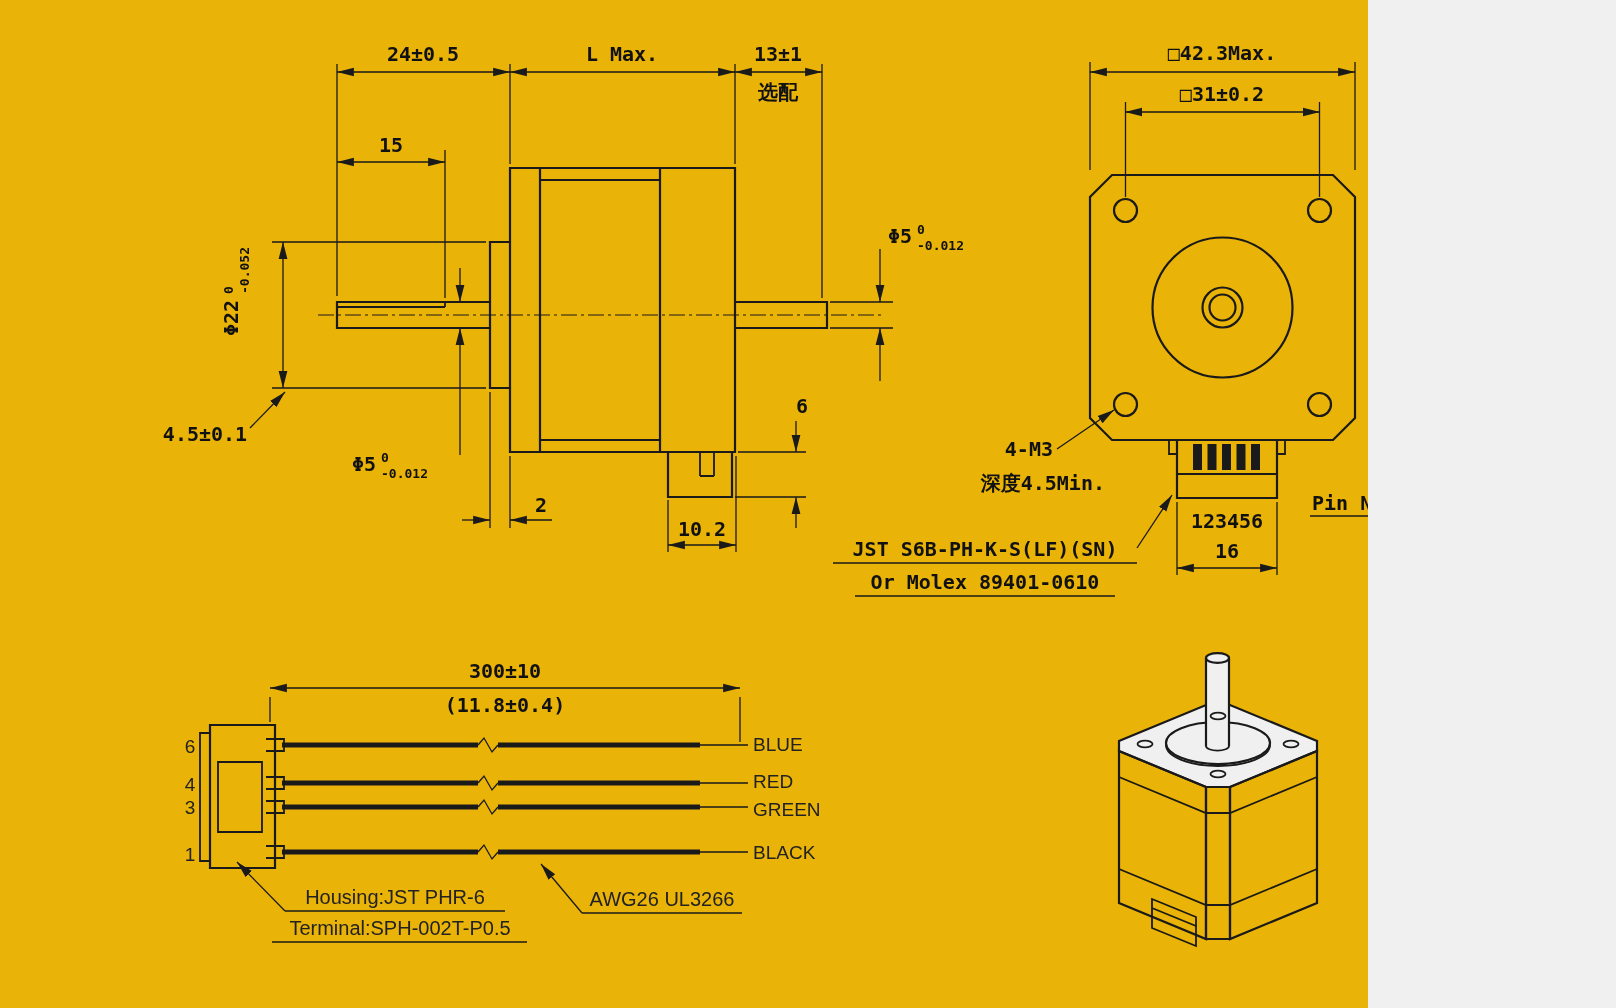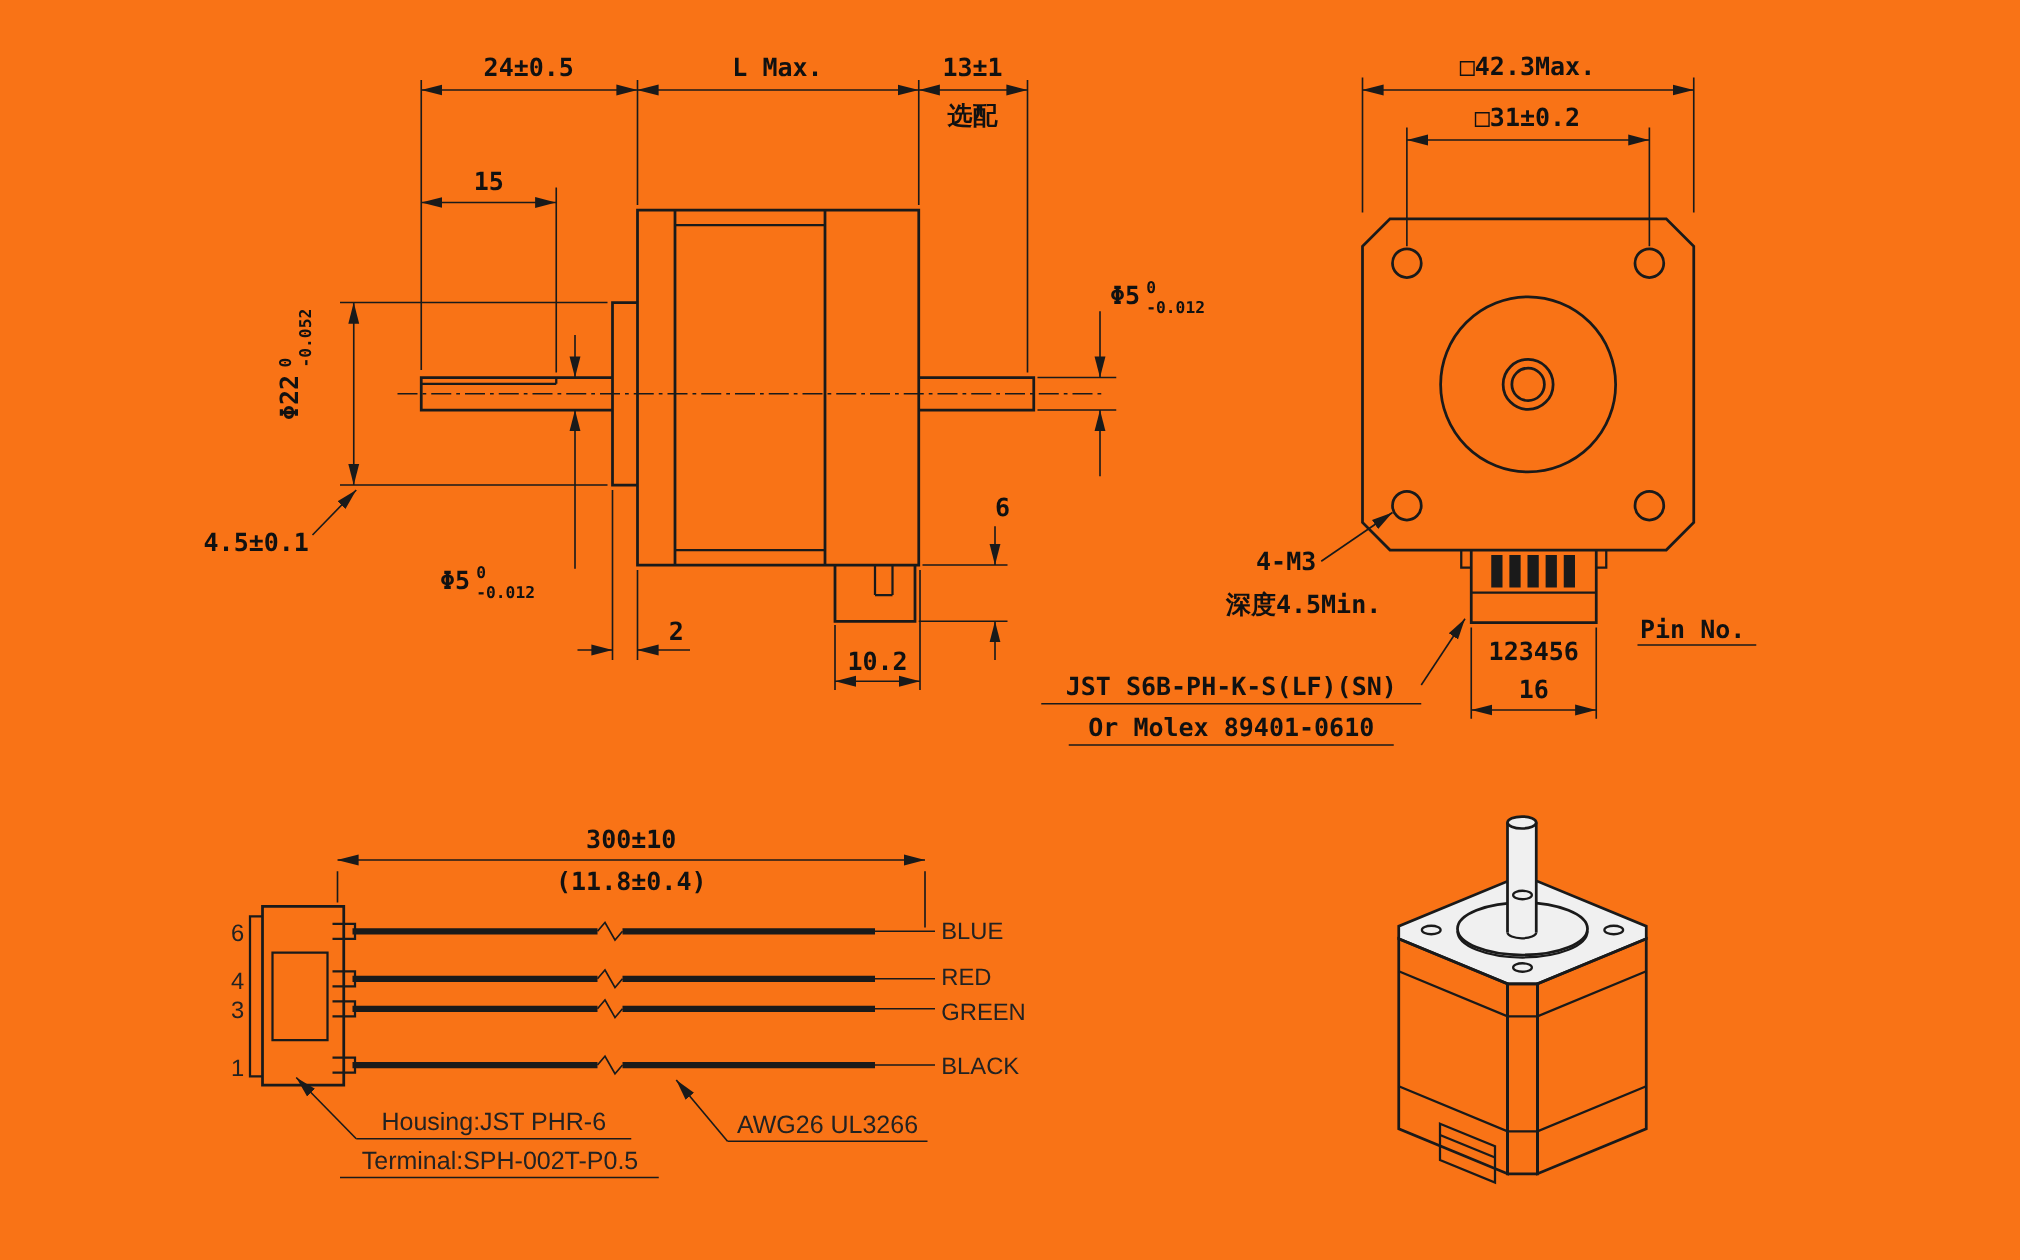--- a/index.html
+++ b/index.html
@@ -1,17 +1,17 @@
 <!DOCTYPE html>
 <html><head>
 <meta charset="utf-8">
 <title>Stepper Motor Technical Drawing</title>
 <style>
   html,body{margin:0;padding:0;background:#f0f0f0;}
-  .stage{width:1616px;height:1008px;background:#f97316;position:relative;overflow:hidden;}
+  .stage{width:1368px;height:1008px;background:#eab308;position:relative;overflow:hidden;}
   svg text{fill:#111;}
   .dim{font:bold 20px "DejaVu Sans Mono","DejaVu Sans",monospace;}
   .dimsm{font:bold 13px "DejaVu Sans Mono","DejaVu Sans",monospace;}
   .lbl{font:19px "Liberation Sans","DejaVu Sans",sans-serif;fill:#222;}
   .note{font:20px "Liberation Sans","DejaVu Sans",sans-serif;fill:#222;}
   .ol{stroke:#1a1a1a;stroke-width:2.2;fill:none;stroke-linejoin:miter;}
   .ol15{stroke:#1a1a1a;stroke-width:1.8;fill:none;}
   .dl{stroke:#1a1a1a;stroke-width:1.3;fill:none;}
   .cl{stroke:#1a1a1a;stroke-width:1.2;fill:none;stroke-dasharray:16 4 3 4;}
   .wire{stroke:#1a1a1a;stroke-width:5;fill:none;}

